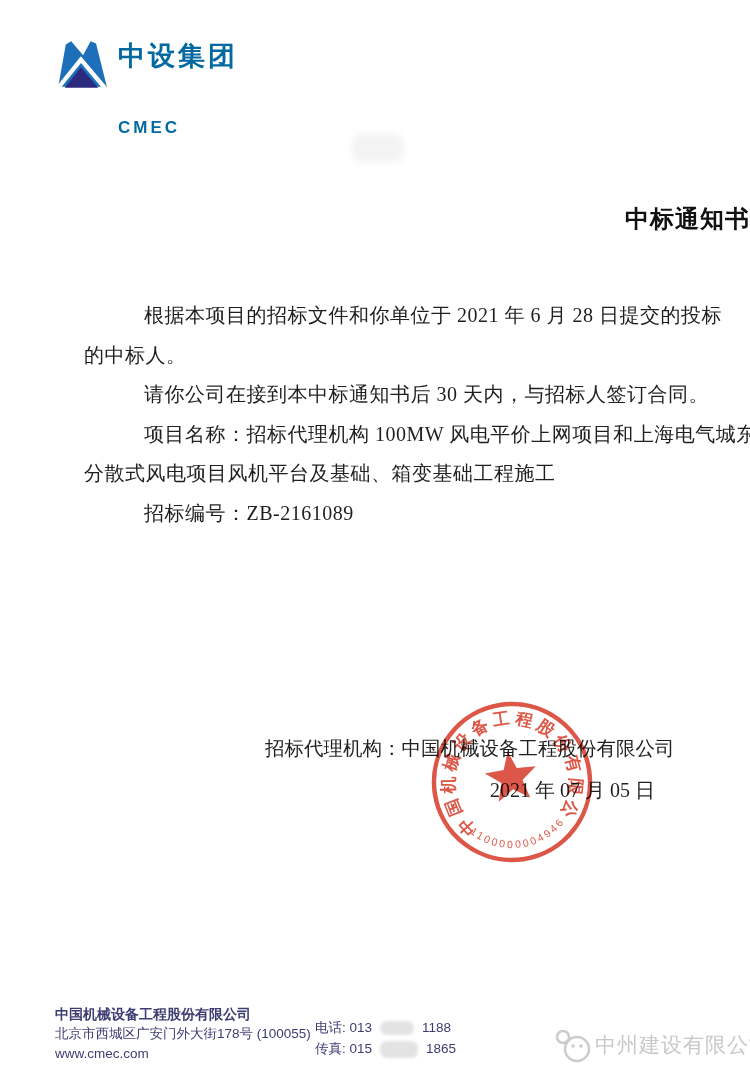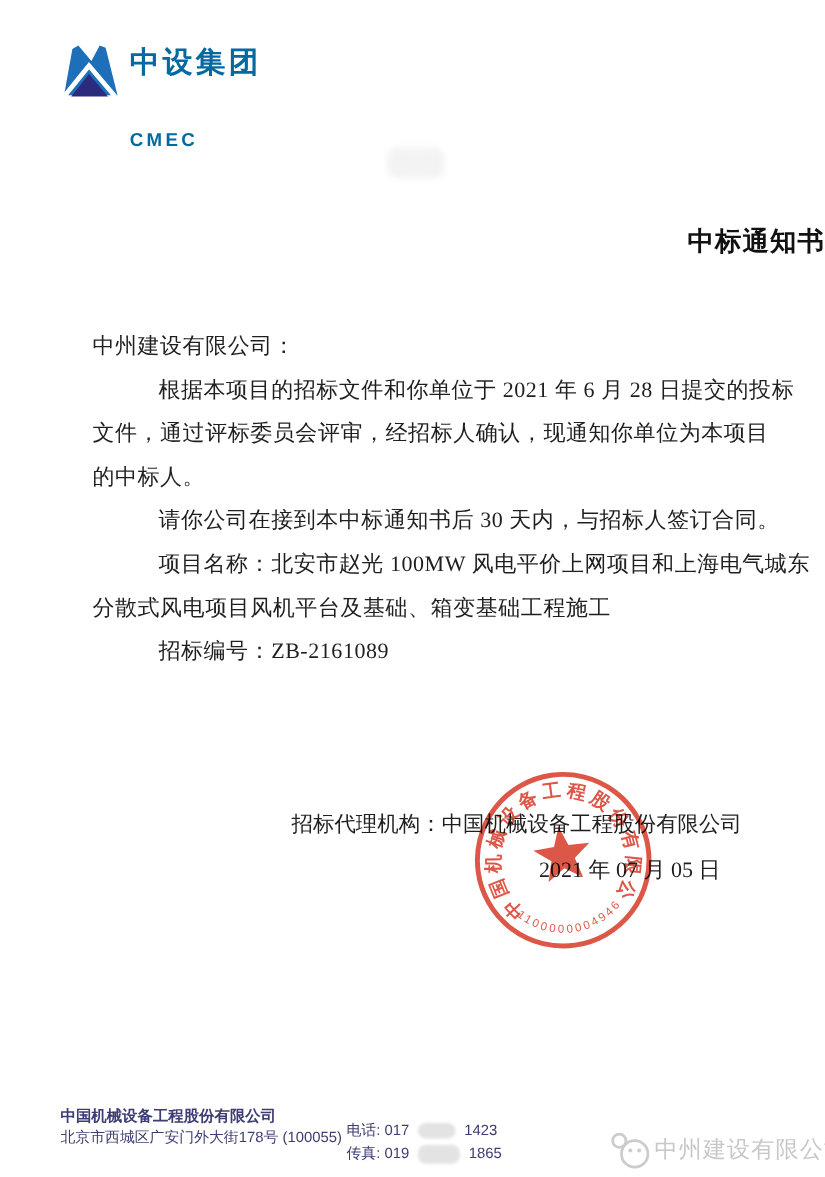--- a/index.html
+++ b/index.html
@@ -61,26 +61,24 @@
     <div class="logo-cn">中设集团</div>
     <div class="logo-en">CMEC</div>
   </div>
 </div>
 
 <div class="smudge top"></div>
 
 <div class="doc-title">中标通知书</div>
 
 <div class="doc-body">
-  <div class="doc-line">中州建设有限公司：</div>
   <div class="doc-line indent">根据本项目的招标文件和你单位于 2021 年 6 月 28 日提交的投标</div>
-  <div class="doc-line">文件，通过评标委员会评审，经招标人确认，现通知你单位为本项目</div>
   <div class="doc-line">的中标人。</div>
   <div class="doc-line indent">请你公司在接到本中标通知书后 30 天内，与招标人签订合同。</div>
-  <div class="doc-line indent">项目名称：北安市赵光 100MW 风电平价上网项目和上海电气城东</div>
+  <div class="doc-line indent">项目名称：招标代理机构 100MW 风电平价上网项目和上海电气城东</div>
   <div class="doc-line">分散式风电项目风机平台及基础、箱变基础工程施工</div>
   <div class="doc-line indent">招标编号：ZB-2161089</div>
 </div>
 
 <div class="agency-line">招标代理机构：中国机械设备工程股份有限公司</div>
 <div class="date-line">2021 年 07 月 05 日</div>
 
 <svg class="seal" viewBox="0 0 170 170">
   <defs>
     <path id="sealTopArc" d="M 44.0 126.0 A 58 58 0 1 1 126.0 126.0" fill="none"></path>
@@ -93,27 +91,28 @@
   </text>
   <text font-size="10.5" letter-spacing="2.5" fill="#d8402e" font-family="'Liberation Sans','DejaVu Sans',sans-serif">
     <textPath href="#sealBottomArc" startOffset="14">1100000004946</textPath>
   </text>
 </svg>
 
 <div class="footer">
   <div class="footer-left">
     <div class="footer-company">中国机械设备工程股份有限公司</div>
     <div>北京市西城区广安门外大街178号 (100055)</div>
+    <div>www.cmec.com</div>
   </div>
   <div class="footer-mid">
     <div class="row">
-      <span>电话: 017</span><span class="blur-patch p1"></span><span>1423</span>
+      <span>电话: 013</span><span class="blur-patch p1"></span><span>1188</span>
     </div>
     <div class="row">
-      <span>传真: 019</span><span class="blur-patch p2"></span><span>1865</span>
+      <span>传真: 015</span><span class="blur-patch p2"></span><span>1865</span>
     </div>
   </div>
   <div class="watermark">
     <svg class="watermark-icon" viewBox="0 0 42 40">
       <circle cx="24" cy="24" r="12" fill="none" stroke="#cccccc" stroke-width="2.5"></circle>
       <circle cx="10" cy="12" r="6" fill="none" stroke="#cccccc" stroke-width="2.5"></circle>
       <circle cx="20" cy="21" r="1.8" fill="#cccccc"></circle>
       <circle cx="28" cy="21" r="1.8" fill="#cccccc"></circle>
     </svg>
     <span class="watermark-text">中州建设有限公司</span>

